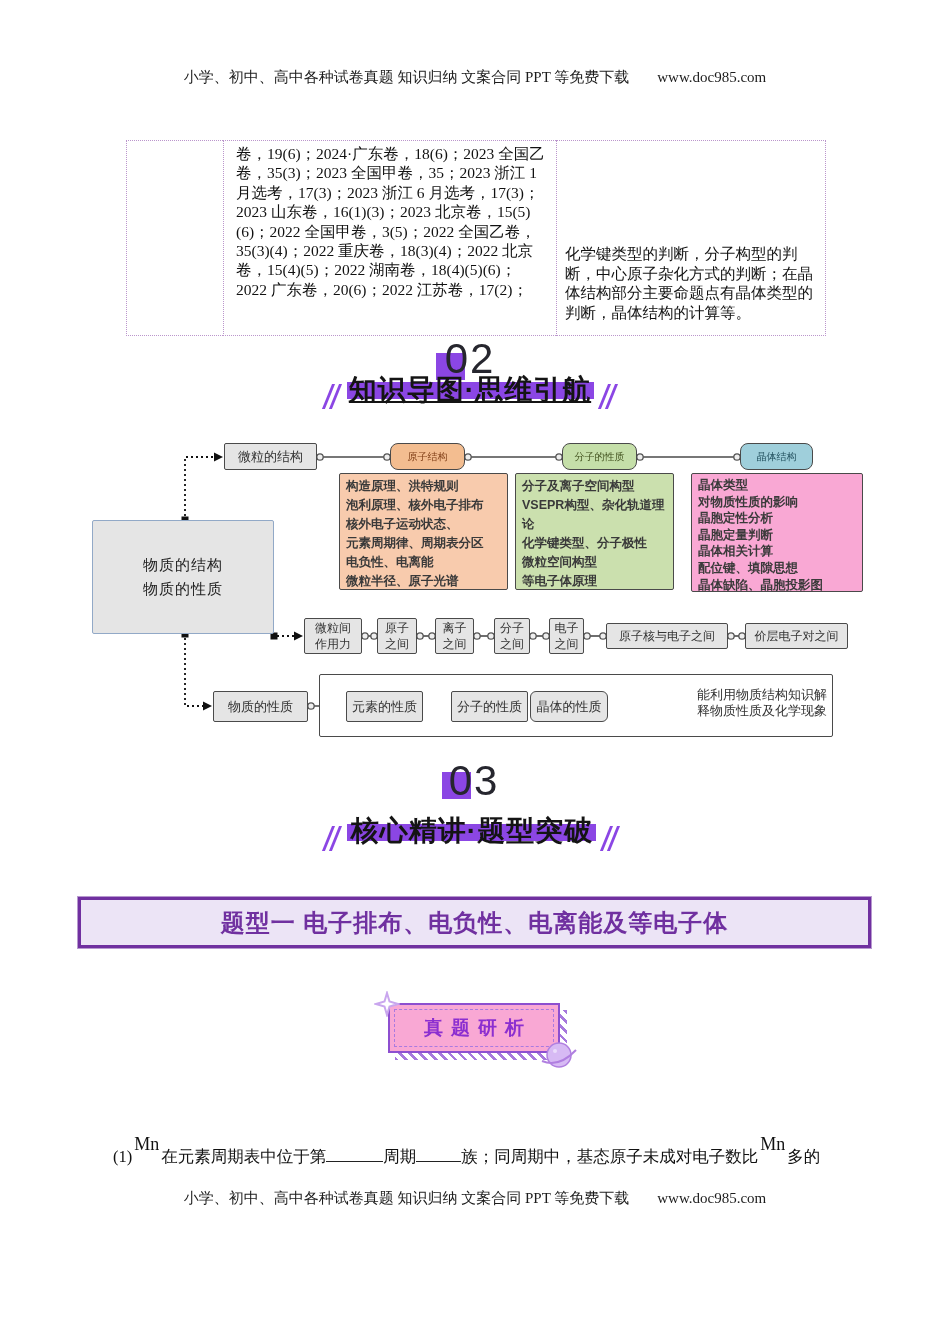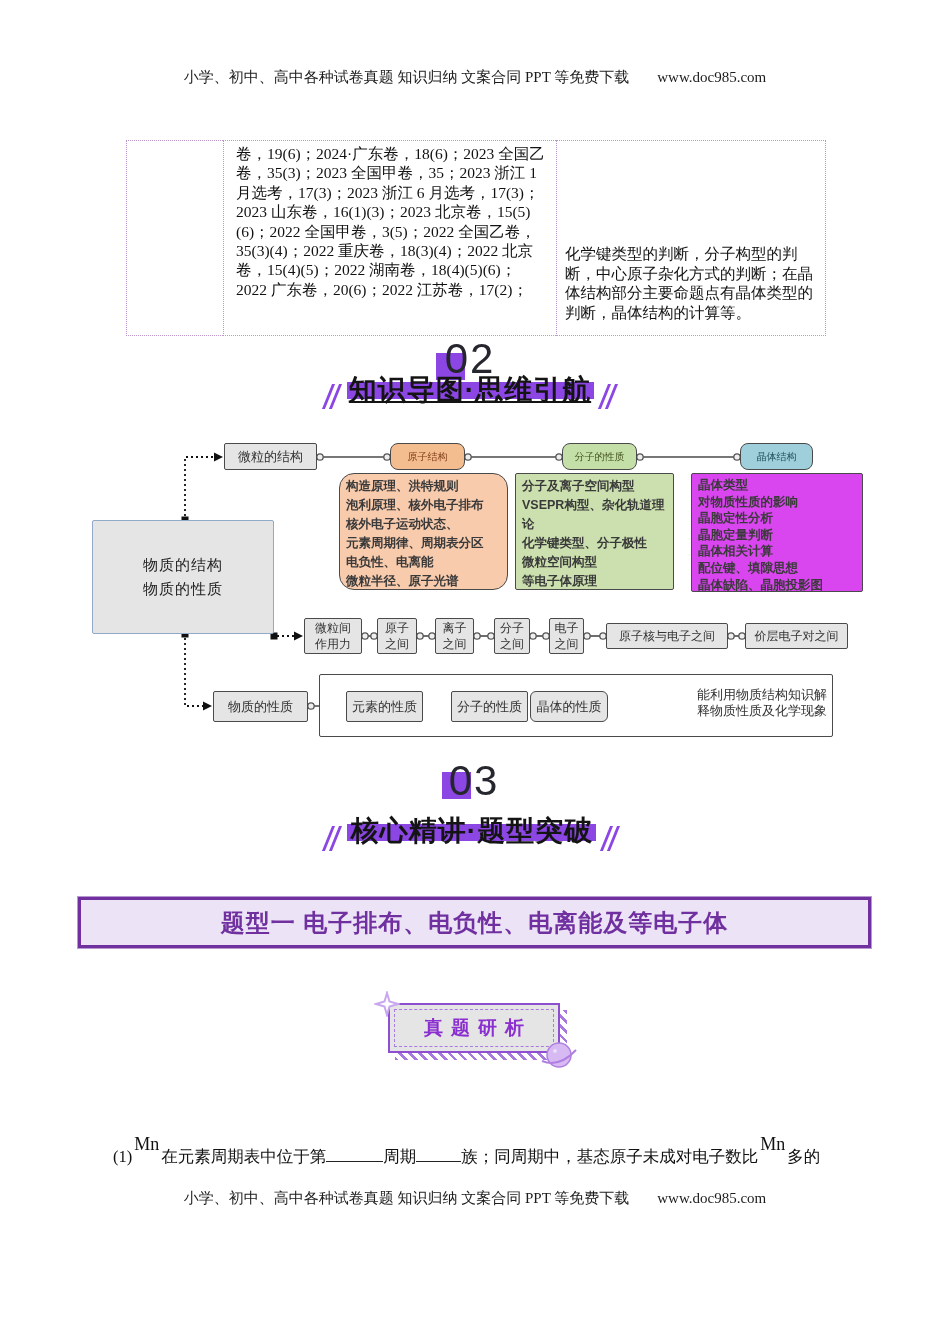--- a/index.html
+++ b/index.html
@@ -28,37 +28,37 @@
   
   .diagram { position:absolute; left:0; top:435px; width:950px; height:312px; }
   .dbox { position:absolute; border:1.5px solid #4a4a4a; background:#e5e5e5; display:flex; align-items:center; justify-content:center; text-align:center; color:#333; font-size:13px; border-radius:2px; overflow:hidden; }
   .root-box { left:92px; top:85px; width:182px; height:114px; border:1.5px solid #92a9c7; font-size:15px; line-height:24px; letter-spacing:1px; color:#222; }
   .node-top { top:8px; height:27px; }
   .hdr { font-weight:normal; font-size:10px;border-radius:8px; }
   .hdr.o { background:#f3bd90; color:#7f3d15; }
   .hdr.g { background:#c5dfa9; color:#42521f; }
   .hdr.b { background:#9fcfdb; color:#22505e; }
   .detail { position:absolute; top:38px; border:1.2px solid #4a4a4a; font-family:"Liberation Sans", sans-serif; font-weight:bold; font-size:12.5px; color:#3a3a3a; padding:3px 0 0 6px; text-align:left; border-radius:2px; overflow:hidden; }
-  .detail.o { left:339px; width:169px; height:117px; background:#f8cbad; line-height:19px;border-radius:15px; }
+  .detail.o { left:339px; width:169px; height:117px; background:#f8cbad; line-height:19px; }
   .detail.g { left:515px; width:159px; height:117px; background:#cbe0ae; line-height:19px; }
-  .detail.b { left:691px; width:172px; height:119px; background:#d946ef; line-height:16.6px; }
+  .detail.b { left:691px; width:172px; height:119px; background:#f9a8d4; line-height:16.6px; }
   .mini { font-size:12px; line-height:16px; }
   .container-box { position:absolute; left:319px; top:239px; width:514px; height:63px; border:1.5px solid #4a4a4a; background:#fff; border-radius:2px; }
   .note { position:absolute; left:691px; top:252px; width:142px; font-size:13px; line-height:16px; color:#333; text-align:center; }
   .pre { white-space:pre-line; }
   .dsvg { position:absolute; left:0; top:0; width:950px; height:312px; }
 
   
   .topic-banner { position:absolute; left:78px; top:897px; width:793px; height:51px; background:#ece4f6; border:3px solid #7030a0; box-shadow:0 0 0 1px #b799cf; display:flex; align-items:center; justify-content:center; }
   .topic-banner span { font-family:"Liberation Sans", sans-serif; font-weight:900; font-size:24px; color:#7030a0; letter-spacing:1px; }
 
   
   .badge-wrap { position:absolute; left:378px; top:995px; width:210px; height:80px; }
   .badge-shadow { position:absolute; left:17px; top:15px; width:172px; height:50px; background:repeating-linear-gradient(45deg,#a778dd 0 2.5px,transparent 2.5px 7px); }
-  .badge-main { position:absolute; left:10px; top:8px; width:172px; height:50px; background:#e5e5e5; border:2px solid #8d4fd0; }
+  .badge-main { position:absolute; left:10px; top:8px; width:172px; height:50px; background:#f9a8d4; border:2px solid #8d4fd0; }
   .badge-inner { position:absolute; left:4px; top:4px; right:4px; bottom:4px; border:1.6px dashed #a97ae0; display:flex; align-items:center; justify-content:center; }
   .badge-inner span { font-family:"Liberation Sans", sans-serif; font-weight:bold; font-size:19px; color:#8c2fd0; letter-spacing:8px; text-indent:8px; }
   .badge-deco { position:absolute; }
 
   
   .q-line1 { position:absolute; left:113px; top:1090px; width:760px; font-size:16.5px; color:#111; }
   .q-blue { color:#2630b8; }
   .q-line2 { position:absolute; left:113px; top:1146px; width:790px; font-size:16.5px; color:#111; }
   .sup-formula { position:relative; top:-12px; font-size:18px; padding:0 2px; }
   .blank { display:inline-block; border-bottom:1.4px solid #222; height:14px; }

